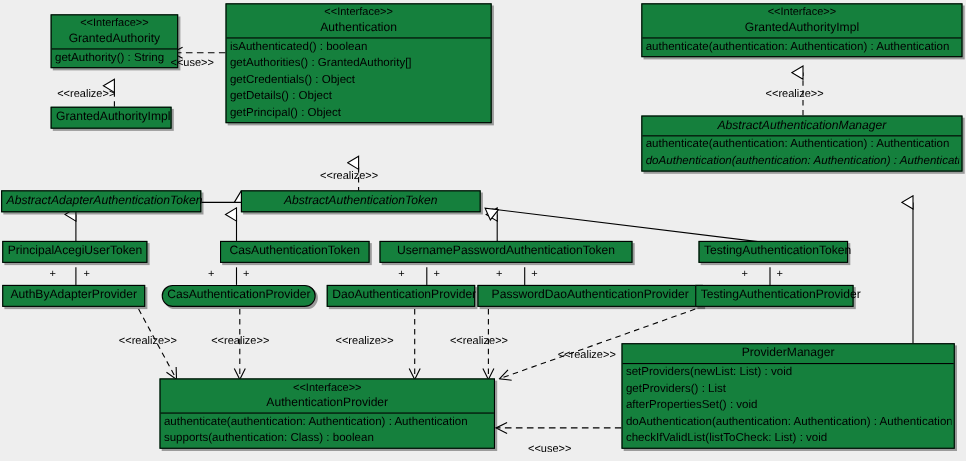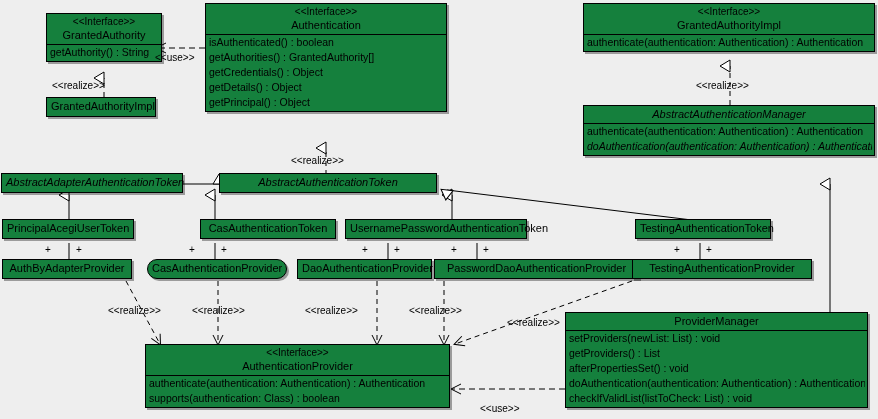--- a/index.html
+++ b/index.html
@@ -246,21 +246,21 @@
       <span class="cname">PrincipalAcegiUserToken</span>
     </div>
   </div>
 
   <div class="uml-class simple" style="left:152px; top:219px; width:136px;margin-left:48px;">
     <div class="cls-header">
       <span class="cname">CasAuthenticationToken</span>
     </div>
   </div>
 
-  <div class="uml-class simple" style="left:345px; top:219px; width:182px;">
+  <div class="uml-class simple" style="left:345px; top:219px; width:230px;">
     <div class="cls-header">
       <span class="cname">UsernamePasswordAuthenticationToken</span>
     </div>
   </div>
 
   <div class="uml-class simple" style="left:635px; top:219px; width:136px;">
     <div class="cls-header">
       <span class="cname">TestingAuthenticationToken</span>
     </div>
   </div>
@@ -282,21 +282,21 @@
       <span class="cname">DaoAuthenticationProvider</span>
     </div>
   </div>
 
   <div class="uml-class simple" style="left:434px; top:259px; width:205px;">
     <div class="cls-header">
       <span class="cname">PasswordDaoAuthenticationProvider</span>
     </div>
   </div>
 
-  <div class="uml-class simple" style="left:632px; top:259px; width:180px;">
+  <div class="uml-class simple" style="left:632px; top:259px; width:144px;">
     <div class="cls-header">
       <span class="cname">TestingAuthenticationProvider</span>
     </div>
   </div>
 
   <div class="uml-class" style="left:145px; top:344px; width:305px;">
     <div class="cls-header">
       <span class="stereo">&lt;&lt;Interface&gt;&gt;</span>
       <span class="cname">AuthenticationProvider</span>
     </div>

